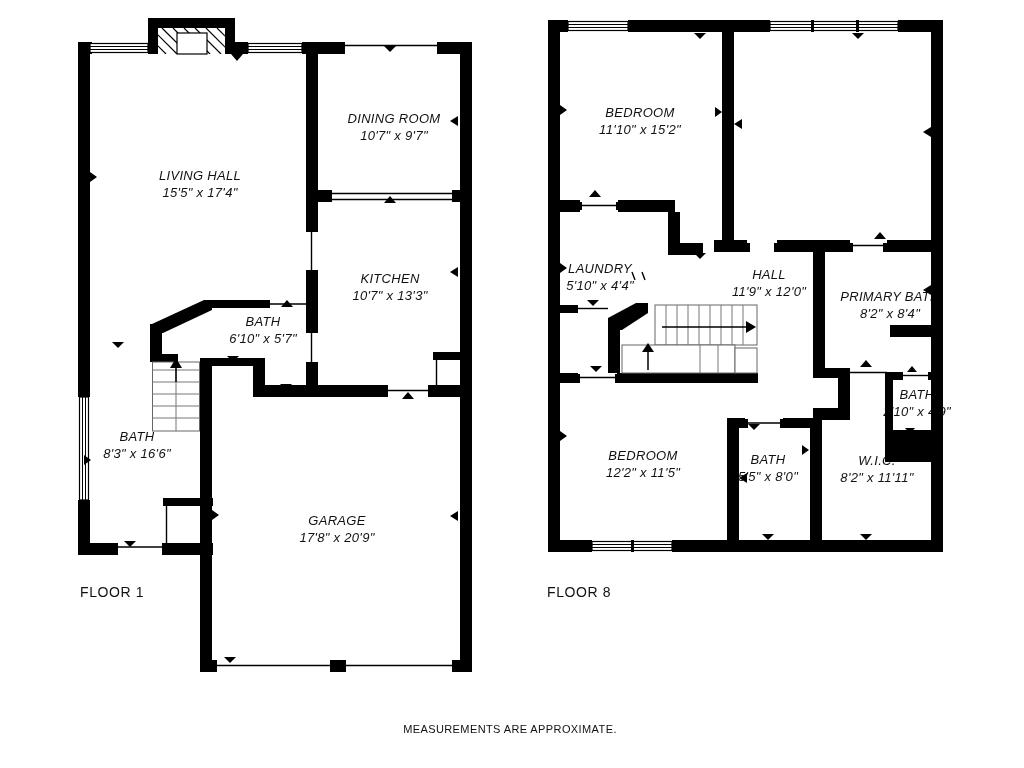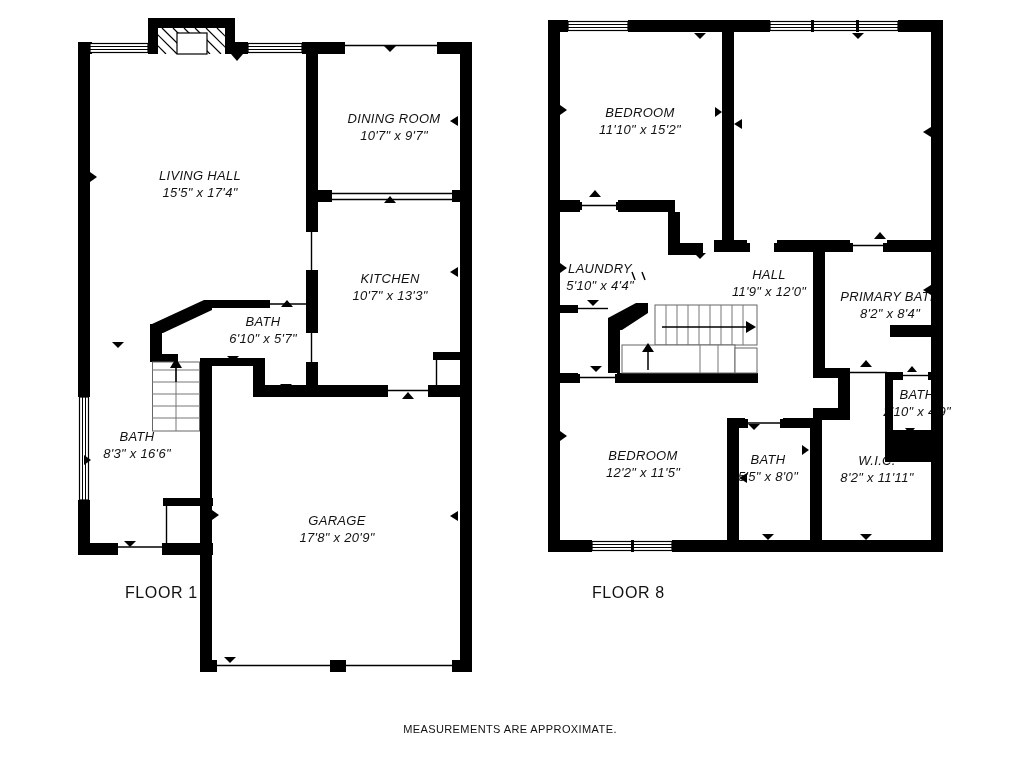--- a/index.html
+++ b/index.html
@@ -1,20 +1,20 @@
 <!DOCTYPE html>
 <html><head>
 <meta charset="utf-8">
 <style>
   html,body{margin:0;padding:0;background:#fff;}
   #canvas{position:relative;width:1024px;height:768px;background:#fff;overflow:hidden;
           font-family:"Liberation Sans",sans-serif;}
   .room-label{position:absolute;transform:translateX(-50%);text-align:center;
       font-size:13px;line-height:17px;color:#111;letter-spacing:.3px;white-space:nowrap;z-index:1;font-style:italic;}
-  .floor-label{position:absolute;font-size:16px;color:#111;letter-spacing:.6px;z-index:3;margin-left:45px;}
+  .floor-label{position:absolute;font-size:14px;color:#111;letter-spacing:.6px;z-index:3;}
   .footer-note{position:absolute;transform:translateX(-50%);font-size:11px;color:#111;
       letter-spacing:.4px;z-index:3;}
   #plan-svg{position:absolute;left:0;top:0;z-index:2;pointer-events:none;}
   .w{fill:#000;stroke:none;}
   .thin{stroke:#000;stroke-width:1.4;fill:none;}
   .win{fill:#fff;stroke:#000;stroke-width:1.2;}
   .winline{stroke:#000;stroke-width:1;fill:none;}
   .stair{stroke:#777;stroke-width:1;fill:none;}
   .stairbox{fill:#fff;stroke:#666;stroke-width:1;}
   .hatchline{stroke:#000;stroke-width:1.2;fill:none;}

